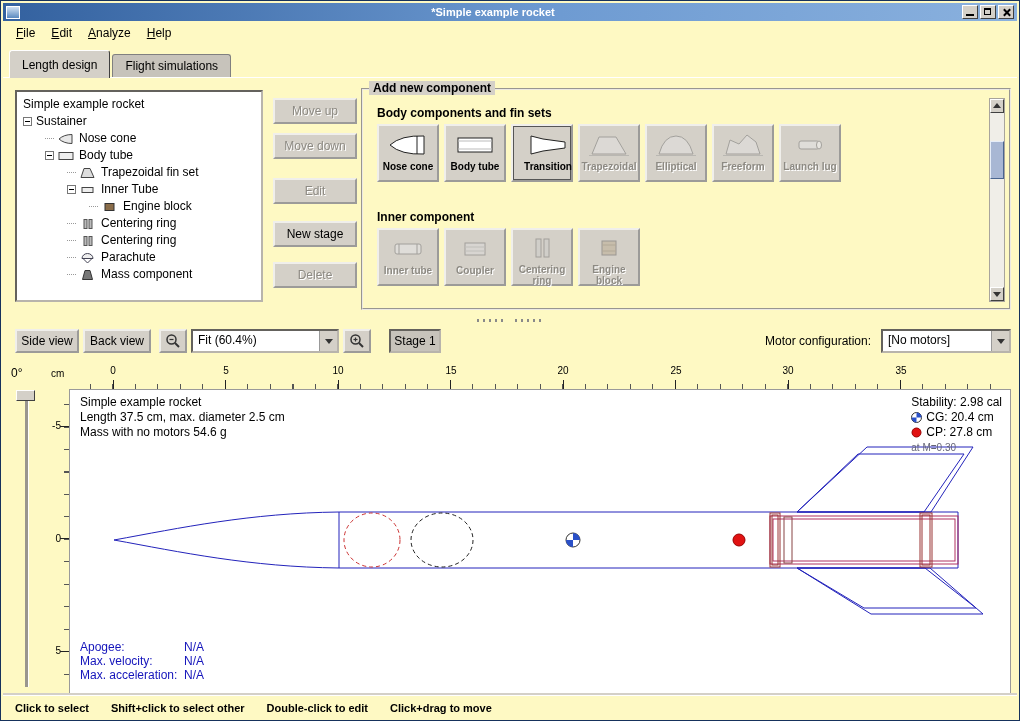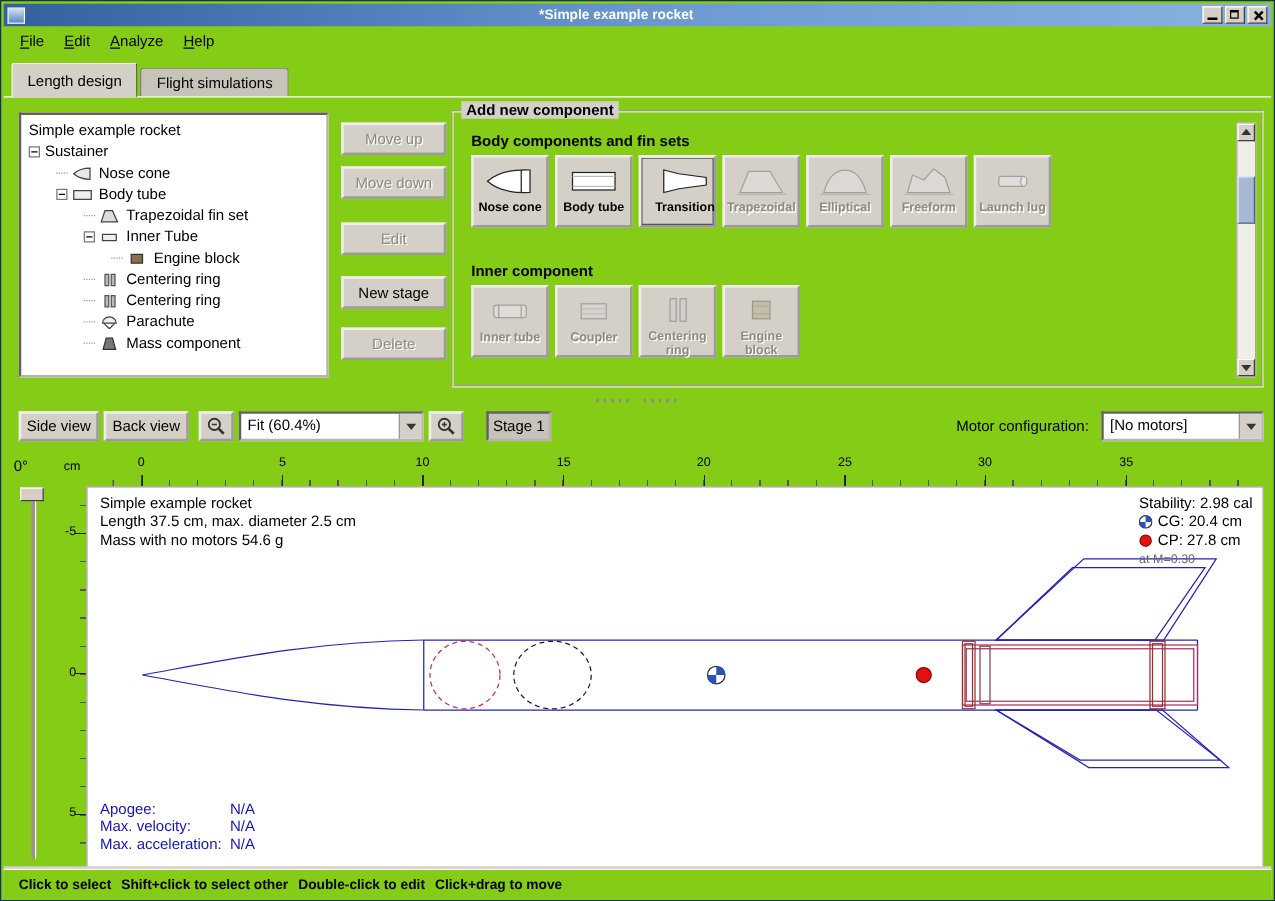--- a/index.html
+++ b/index.html
@@ -1,16 +1,16 @@
 <!DOCTYPE html>
 <html><head>
 <meta charset="utf-8">
 <style>
   html,body{margin:0;padding:0;background:#6b6b6b;}
-  .window{position:relative;width:1020px;height:721px;background:#84cc16;border:1px solid #16325c;
+  .window{position:relative;width:1020px;height:721px;background:#fef9c3;border:1px solid #16325c;
           box-sizing:border-box;font-family:"Liberation Sans","DejaVu Sans",sans-serif;color:#000;overflow:hidden;}
 
   
   .titlebar{position:absolute;left:2px;top:2px;right:2px;height:18px;
             background:linear-gradient(90deg,#33619f,#6e9bd2 55%,#8ab1de);
             display:flex;align-items:center;padding:0 3px;}
   .title-icon{width:14px;height:13px;box-sizing:border-box;border:1px solid #fff;
               background:linear-gradient(#cfe0f2,#5b8ac0);margin-right:4px;flex:none;}
   .title-text{flex:1;text-align:center;color:#fff;font-size:11px;font-weight:bold;line-height:18px;
               white-space:nowrap;overflow:hidden;}
@@ -115,21 +115,21 @@
   .info{position:absolute;left:10px;top:5px;font-size:12px;line-height:15px;}
   .stab{position:absolute;right:8px;top:5px;font-size:12px;line-height:15px;}
   .stab-row{display:flex;align-items:center;gap:4px;}
   .mach{font-size:10px;color:#667;}
   .stats{position:absolute;left:10px;bottom:12px;color:#1414bb;font-size:12px;line-height:14px;margin-top:20px;}
   .stat-row{display:flex;}
   .stat-label{width:104px;}
 
   
   .statusbar{position:absolute;left:2px;top:694px;right:2px;height:23px;border-top:1px solid #fff;
-             box-shadow:0 -2px 0 #d4d0c8;display:flex;align-items:center;padding-left:12px;gap:8px;}
+             box-shadow:0 -2px 0 #d4d0c8;display:flex;align-items:center;padding-left:12px;gap:22px;}
   .hint{font-size:11px;font-weight:bold;white-space:nowrap;}
 </style>
 </head>
 <body>
 
 <div class="window">
 
   <div class="titlebar">
     <span class="title-icon"></span>
     <span class="title-text">*Simple example rocket</span>

